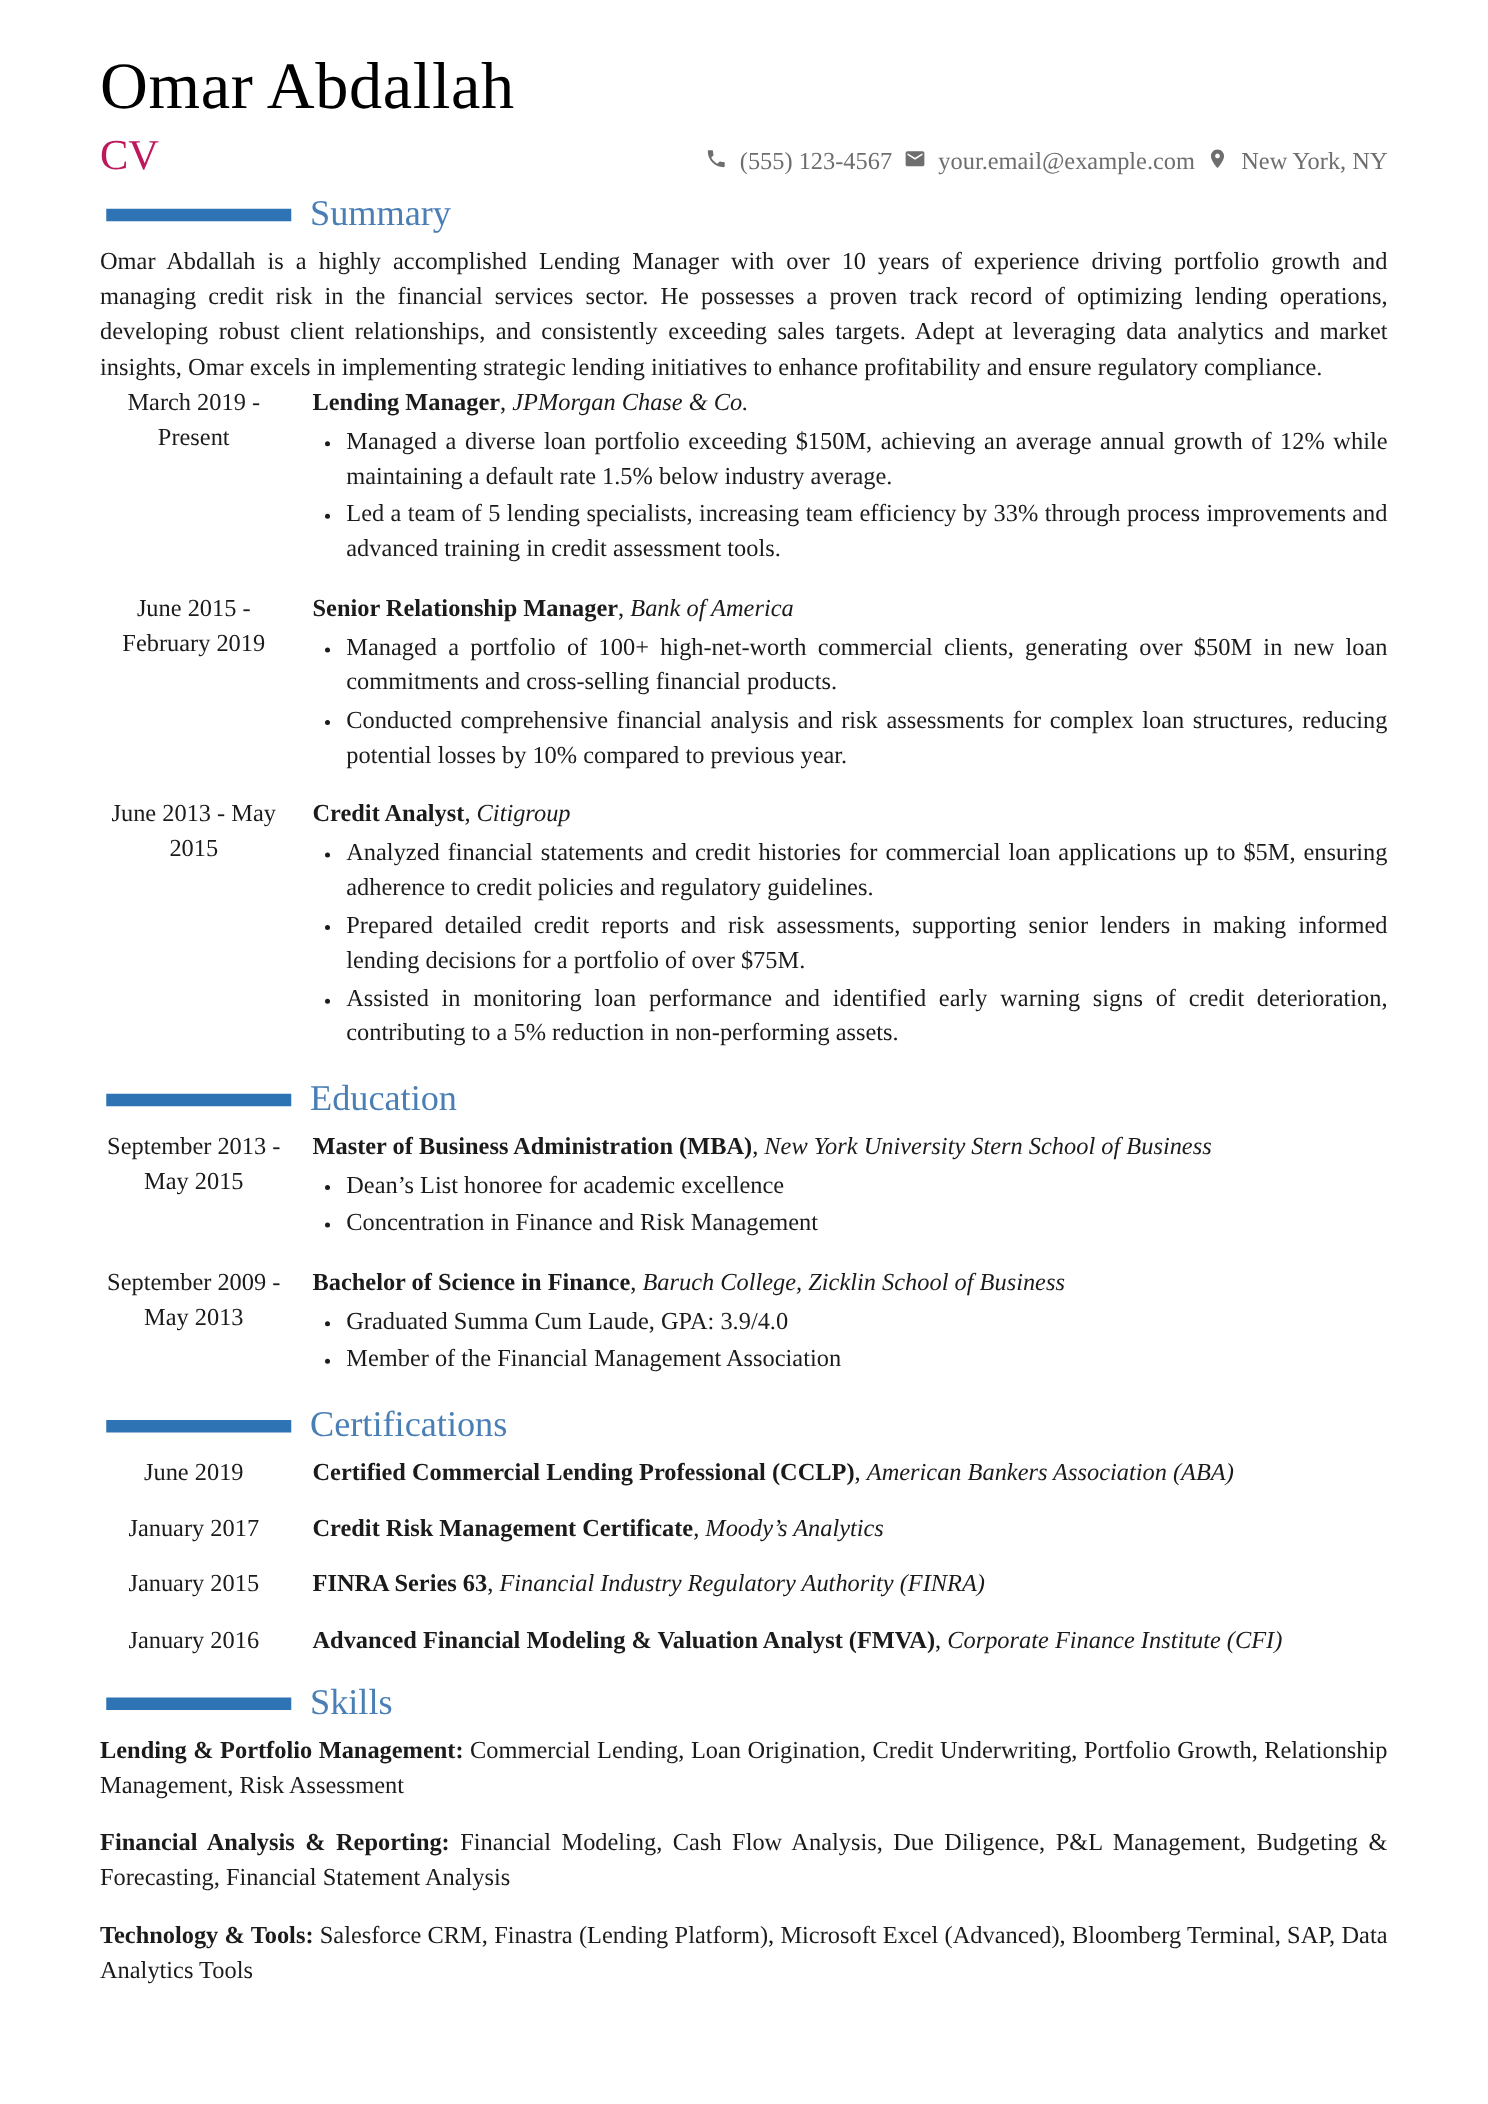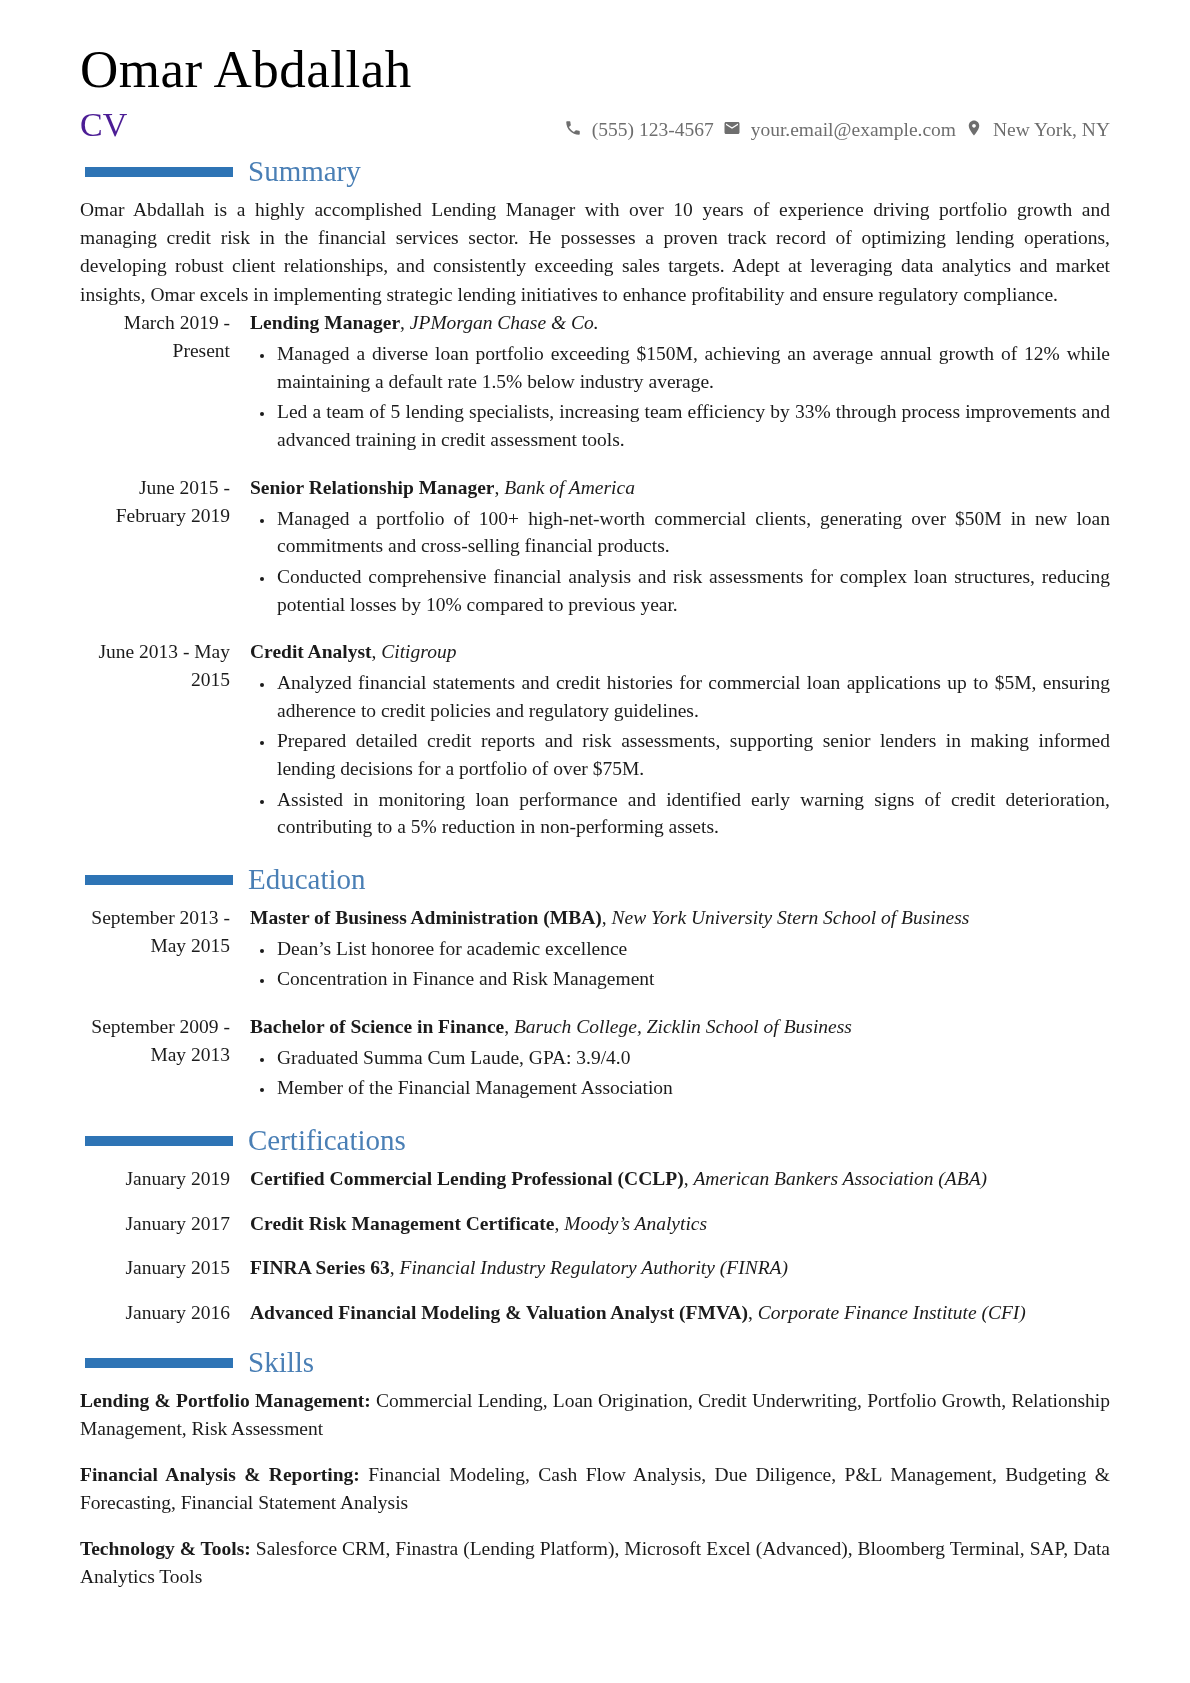--- a/index.html
+++ b/index.html
@@ -25,21 +25,21 @@
   }
   .name {
     font-size: 53px;
     font-weight: 400;
     color: #000000;
     line-height: 1.05;
     letter-spacing: 0.5px;
   }
   .subtitle {
     font-size: 34px;
-    color: #4c1d95;
+    color: #be185d;
     margin-top: 10px;
     line-height: 1.0;
   }
   .contact {
     margin-top: 6px;
     display: flex;
     flex-direction: row;
     gap: 9px;
   }
   .contact-row {
@@ -85,21 +85,21 @@
 
   
   .entry {
     display: flex;
     margin-bottom: 17px;
   }
   .entry-dates {
     width: 170px;
     padding-right: 20px;
     flex-shrink: 0;
-    text-align: right;
+    text-align: center;
     font-size: 19.5px;
     line-height: 1.42;
     color: #1b1b1b;
   }
   .entry-body {
     flex: 1;
     min-width: 0;
   }
   .entry-headline {
     font-size: 19.5px;
@@ -242,21 +242,21 @@
       </ul>
     </div>
   </div>
 
   <div class="section-heading">
     <span class="section-bar"></span>
     <span class="section-title">Certifications</span>
   </div>
 
   <div class="entry">
-    <div class="entry-dates">January 2019</div>
+    <div class="entry-dates">June 2019</div>
     <div class="entry-body">
       <div class="entry-headline"><span class="entry-title">Certified Commercial Lending Professional (CCLP)</span><span>, </span><span class="entry-org">American Bankers Association (ABA)</span></div>
     </div>
   </div>
 
   <div class="entry">
     <div class="entry-dates">January 2017</div>
     <div class="entry-body">
       <div class="entry-headline"><span class="entry-title">Credit Risk Management Certificate</span><span>, </span><span class="entry-org">Moody’s Analytics</span></div>
     </div>

